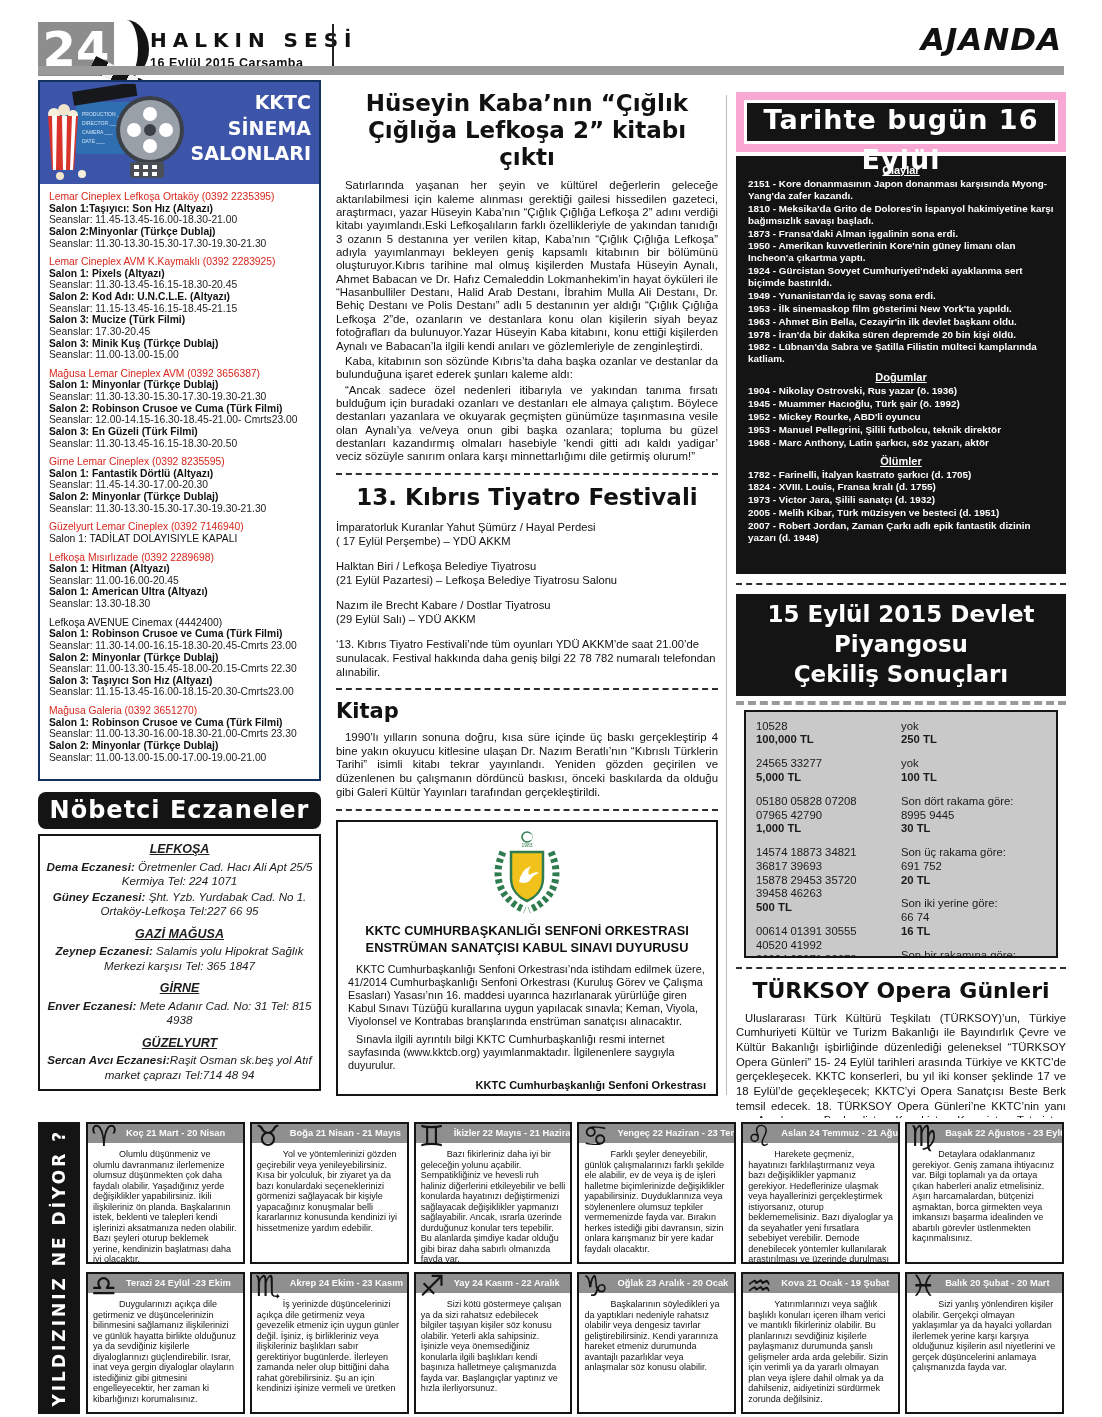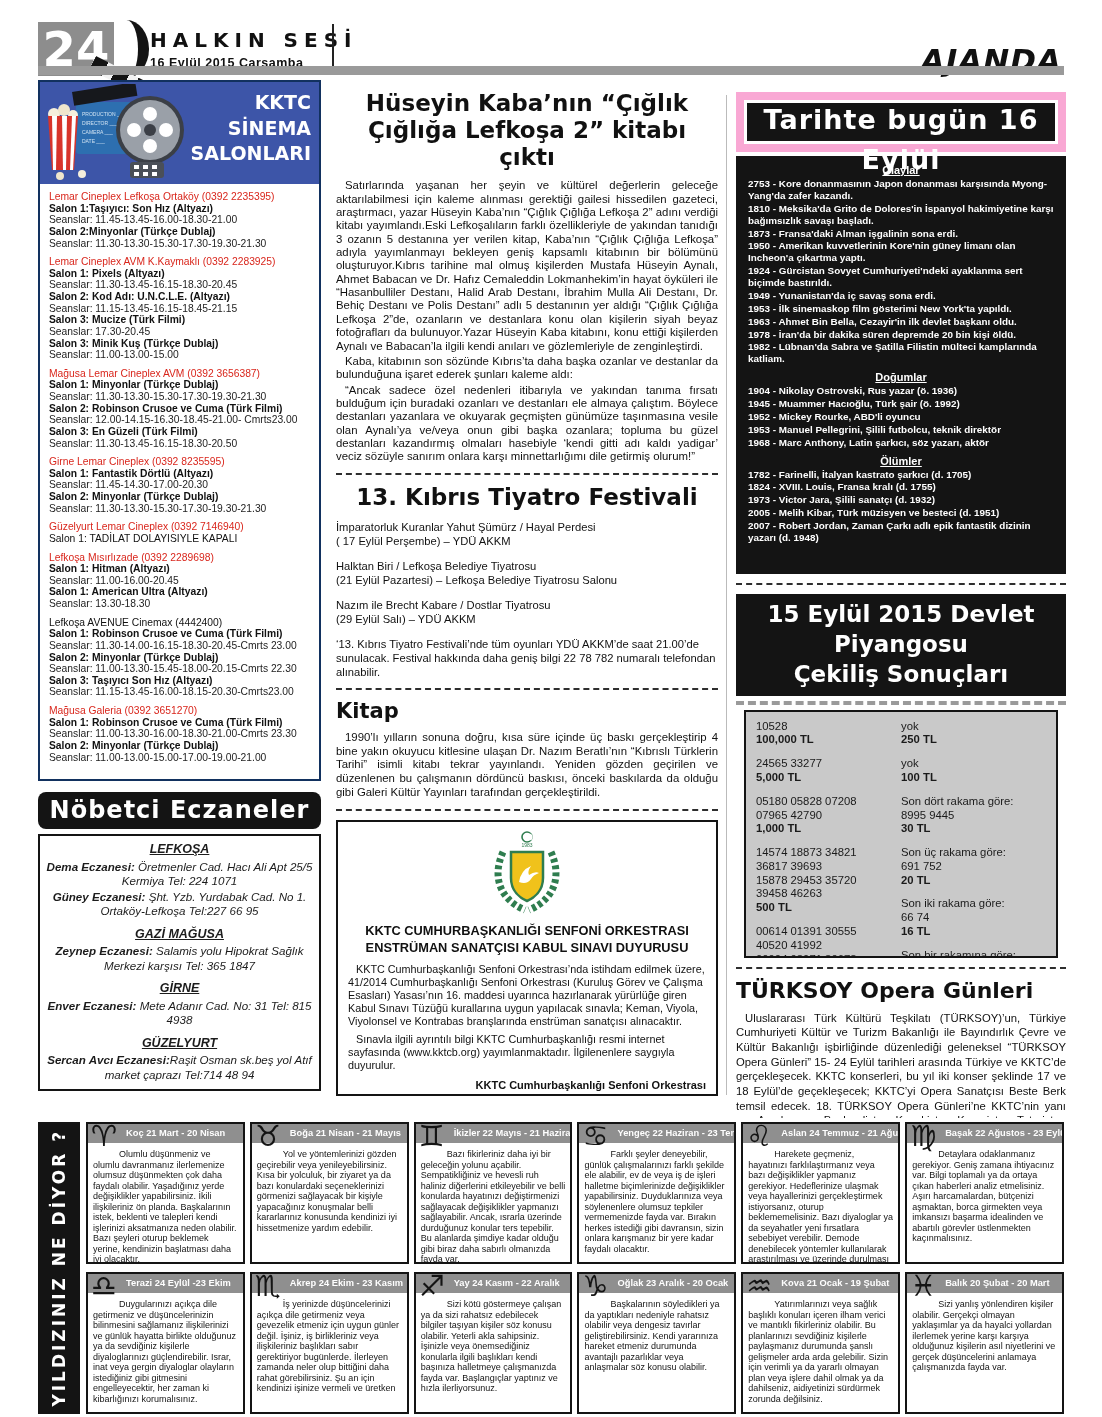--- a/index.html
+++ b/index.html
@@ -8,21 +8,21 @@
   
   .pageno{position:absolute;left:38px;top:22px;width:76px;height:54px;background:#8d8d8d;
           color:#fff;font-weight:bold;font-size:48px;line-height:54px;text-align:center;
           font-family:"DejaVu Sans",sans-serif;}
   .reel-arc{position:absolute;left:104px;top:20px;width:34px;height:58px;border-right:11px solid #141414;
             border-radius:50%;}
   .masthead{position:absolute;left:150px;top:28px;}
   .paper-name{font-weight:bold;font-size:20px;letter-spacing:6px;font-family:"DejaVu Sans",sans-serif;}
   .paper-date{font-weight:bold;font-size:12.5px;margin-top:4px;letter-spacing:.5px;}
   .mast-rule{position:absolute;left:332px;top:24px;width:2px;height:44px;background:#222;}
-  .ajanda{position:absolute;right:40px;top:42px;font-size:31px;font-weight:bold;font-style:italic;
+  .ajanda{position:absolute;right:40px;top:21px;font-size:31px;font-weight:bold;font-style:italic;
           letter-spacing:1px;font-family:"DejaVu Sans",sans-serif;}
   .gray-bar{position:absolute;left:38px;top:66px;width:1026px;height:9px;background:#9a9a9a;}
   .clapper-stick{position:absolute;left:96px;top:56px;width:132px;height:15px;
       background:repeating-linear-gradient(90deg,#141414 0 14px,#f2f2f2 14px 24px);
       transform:rotate(27deg);transform-origin:left top;}
   
   .col-left{position:absolute;left:38px;top:80px;width:283px;}
   .col-mid{position:absolute;left:336px;top:88px;width:382px;height:1030px;overflow:hidden;}
   .col-right{position:absolute;left:736px;top:92px;width:330px;height:1026px;overflow:hidden;}
   .vrule{position:absolute;left:726px;top:95px;width:1px;height:1000px;background:#bbb;}
@@ -77,21 +77,21 @@
   .hist-heading:first-child{margin-top:0;}
   .hist-item{font-weight:bold;font-size:9.9px;line-height:1.2;margin-bottom:1px;}
   .lot-banner{background:#141414;color:#fff;text-align:center;font-weight:bold;font-size:23px;
               line-height:1.3;padding:6px 0;font-family:"DejaVu Sans",sans-serif;}
   .lot-dash{border-top:4px dashed #9a9a9a;margin:5px 0;}
   .lot-box{background:#c9c9c9;border:2px solid #141414;margin:0 8px;padding:8px 10px;display:flex;height:228px;overflow:hidden;}
   .lot-col{flex:1;font-size:11.3px;line-height:1.22;color:#1a1a1a;}
   .lot-entry{margin-bottom:10px;}
   .lot-nums{white-space:pre-line;}
   .lot-prize{font-weight:bold;}
-  .turksoy-title{font-weight:bold;font-size:22px;text-align:left;margin:6px 0 8px;
+  .turksoy-title{font-weight:bold;font-size:22px;text-align:center;margin:6px 0 8px;
                  font-family:"DejaVu Sans",sans-serif;}
   .turksoy-text{font-size:11.3px;line-height:1.3;text-align:justify;text-indent:9px;}
   
   .horo-band{position:absolute;left:38px;top:1122px;width:1026px;height:292px;}
   .horo-strip{position:absolute;left:0;top:0;width:42px;height:292px;background:#141414;color:#fff;
               display:flex;align-items:center;justify-content:center;}
   .horo-strip span{writing-mode:vertical-rl;transform:rotate(180deg);font-weight:bold;font-size:17px;
                    letter-spacing:3px;font-family:"DejaVu Sans",sans-serif;white-space:nowrap;}
   .horo-grid{position:absolute;left:48px;top:0;width:978px;height:292px;display:grid;
              grid-template-columns:repeat(6,1fr);grid-template-rows:1fr 1fr;gap:8px 5px;}
@@ -299,21 +299,21 @@
           <div>KKTC Cumhurbaşkanlığı Senfoni Orkestrası</div>
           <div>Sanat Kurulu</div>
         </div>
     </div>
   </div>
 
   <div class="col-right">
     <div class="hist-banner">Tarihte bugün 16 Eylül</div>
     <div class="hist-box">
         <div class="hist-heading">Olaylar</div>
-        <div class="hist-item">2753 - Kore donanmasının Japon donanması karşısında Myong-Yang'da zafer kazandı.</div>
+        <div class="hist-item">2151 - Kore donanmasının Japon donanması karşısında Myong-Yang'da zafer kazandı.</div>
         <div class="hist-item">1810 - Meksika'da Grito de Dolores'in İspanyol hakimiyetine karşı bağımsızlık savaşı başladı.</div>
         <div class="hist-item">1873 - Fransa'daki Alman işgalinin sona erdi.</div>
         <div class="hist-item">1950 - Amerikan kuvvetlerinin Kore'nin güney limanı olan Incheon'a çıkartma yaptı.</div>
         <div class="hist-item">1924 - Gürcistan Sovyet Cumhuriyeti'ndeki ayaklanma sert biçimde bastırıldı.</div>
         <div class="hist-item">1949 - Yunanistan'da iç savaş sona erdi.</div>
         <div class="hist-item">1953 - İlk sinemaskop film gösterimi New York'ta yapıldı.</div>
         <div class="hist-item">1963 - Ahmet Bin Bella, Cezayir'in ilk devlet başkanı oldu.</div>
         <div class="hist-item">1978 - İran'da bir dakika süren depremde 20 bin kişi öldü.</div>
         <div class="hist-item">1982 - Lübnan'da Sabra ve Şatilla Filistin mülteci kamplarında katliam.</div>
         <div class="hist-heading">Doğumlar</div>
@@ -377,21 +377,21 @@
             <div>Son dört rakama göre:</div>
             <div class="lot-nums">8995 9445</div>
             <div class="lot-prize">30 TL</div>
           </div>
           <div class="lot-entry">
             <div>Son üç rakama göre:</div>
             <div class="lot-nums">691 752</div>
             <div class="lot-prize">20 TL</div>
           </div>
           <div class="lot-entry">
-            <div>Son iki rakama göre:</div>
+            <div>Son iki yerine göre:</div>
             <div class="lot-nums">66 74</div>
             <div class="lot-prize">16 TL</div>
           </div>
           <div class="lot-entry">
             <div>Son bir rakamına göre:</div>
           </div>
         </div>
     </div>
     <div class="sep"></div>
     <div class="turksoy-title">TÜRKSOY Opera Günleri</div>

